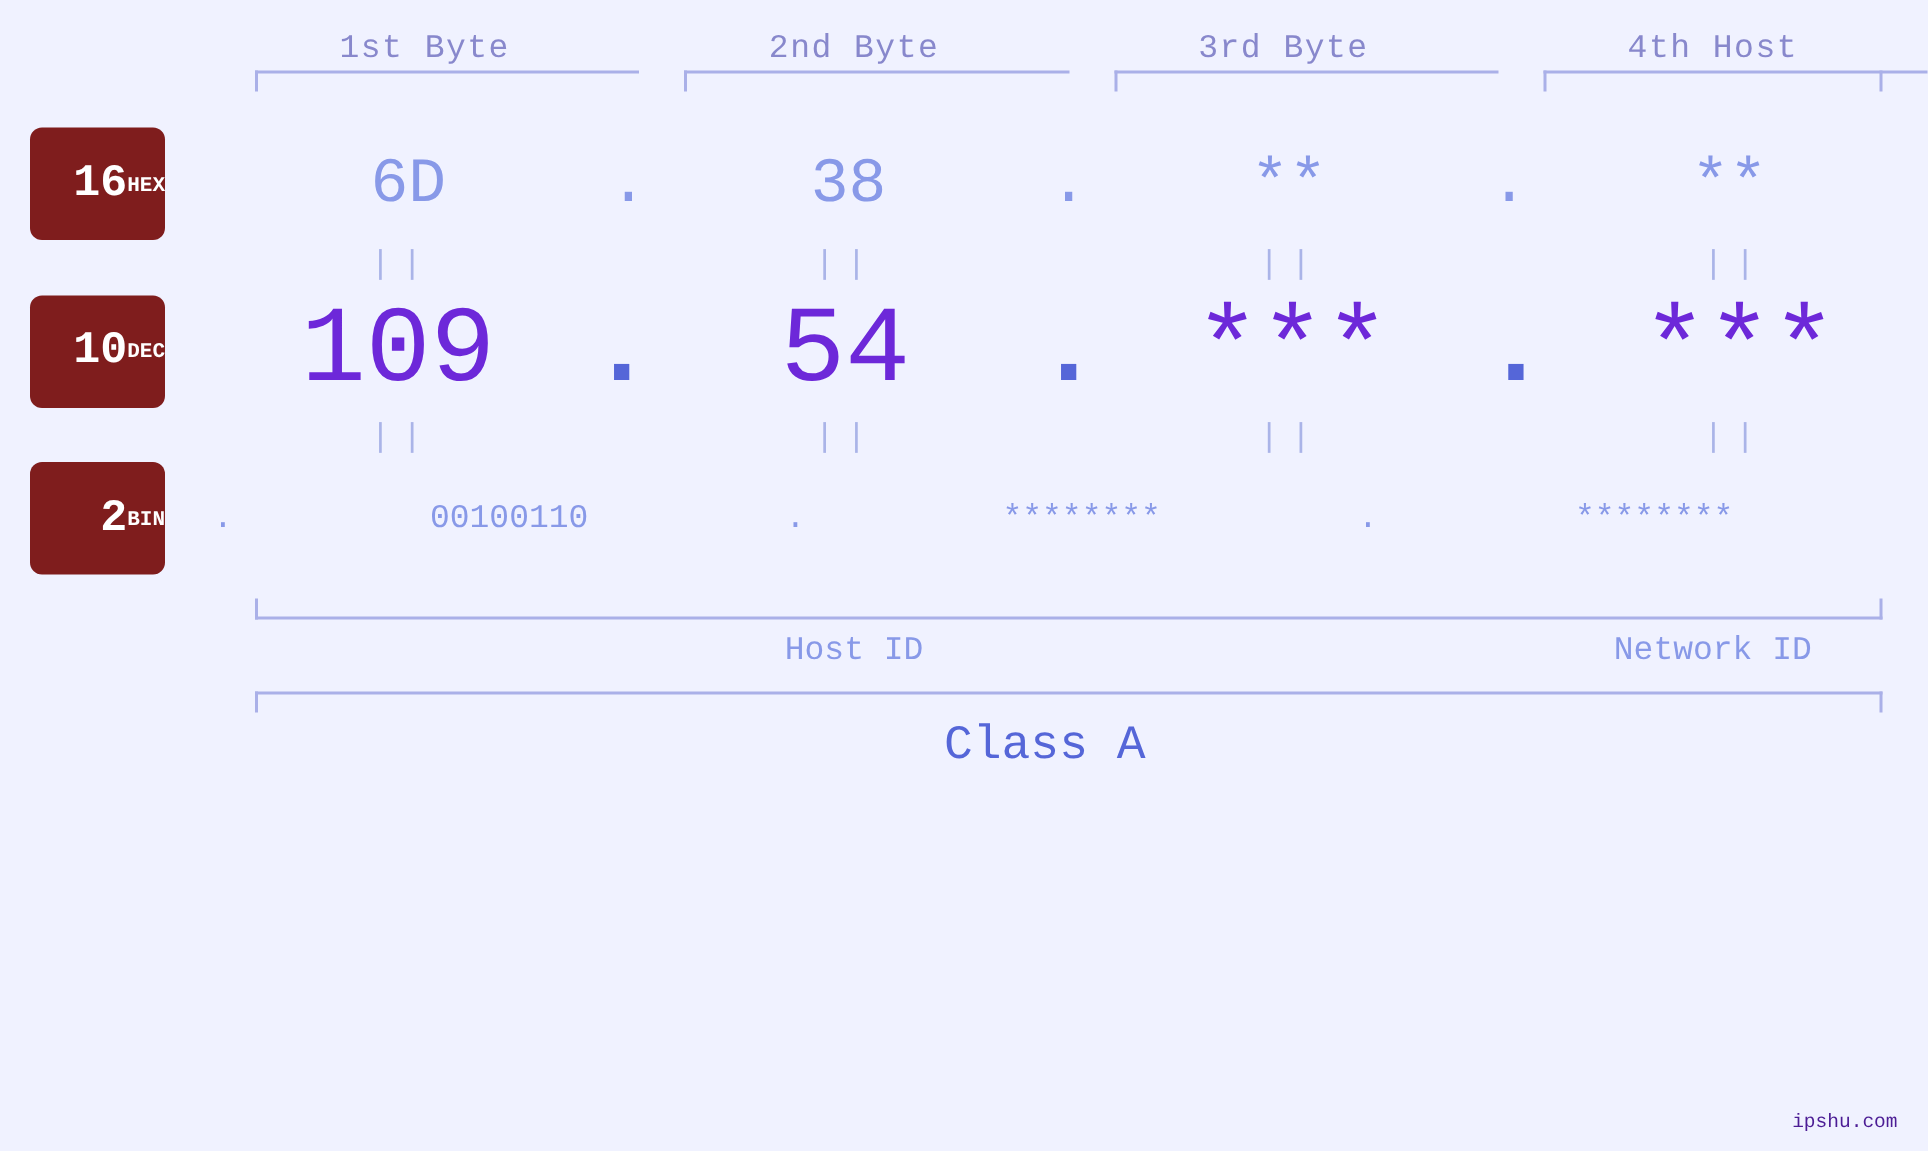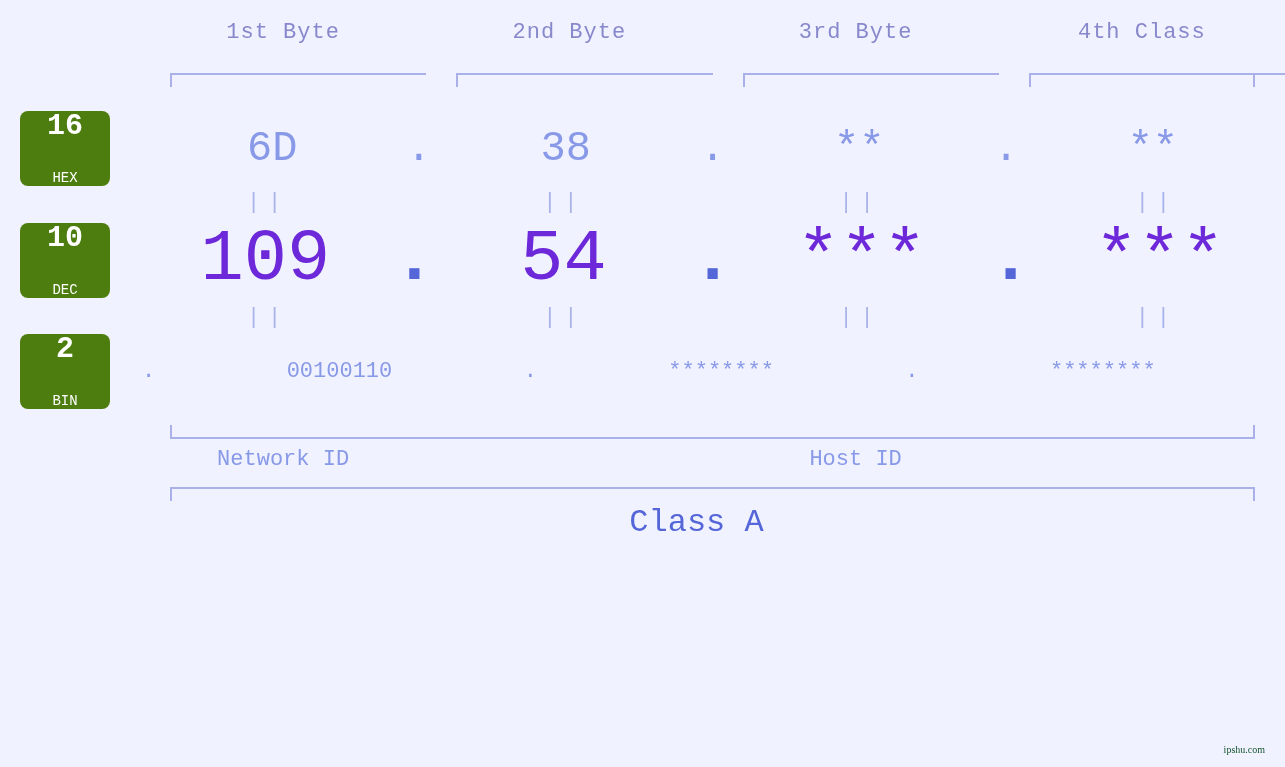--- a/index.html
+++ b/index.html
@@ -22,21 +22,21 @@
       align-items: center;
     }
 
     
     .byte-headers {
       display: flex;
       justify-content: flex-end;
       width: 100%;
       padding-left: 140px;
       padding-top: 20px;
-      margin-bottom: 28px;
+      margin-bottom: 2px;
     }
 
     .byte-header {
       flex: 1;
       text-align: center;
       color: #8888cc;
       font-size: 22px;
       font-family: 'Courier New', Courier, monospace;
       letter-spacing: 1px;
     }
@@ -92,40 +92,39 @@
     .row {
       display: flex;
       align-items: center;
       width: 100%;
       padding-left: 20px;
     }
 
     .label-box {
       width: 90px;
       height: 75px;
-      background-color: #4d7c0f;
+      background-color: #7f1d1d;
       border-radius: 8px;
       display: flex;
-      flex-direction: column;
-      align-items: center;
-      justify-content: space-between;
+      align-items: center;
+      justify-content: flex-end;
       color: white;
       margin-right: 30px;
       flex-shrink: 0;
     }
 
     .label-num {
       font-size: 30px;
       font-weight: bold;
       line-height: 1;
     }
 
     .label-type {
       font-size: 14px;
-      font-weight: normal;
+      font-weight: bold;
       margin-top: 2px;
     }
 
     .bytes-row {
       display: flex;
       flex: 1;
       align-items: center;
     }
 
     .byte-cell {
@@ -209,42 +208,42 @@
       text-align: center;
       color: #aab4e8;
       font-size: 22px;
       visibility: hidden;
     }
 
     .watermark {
       position: absolute;
       bottom: 12px;
       right: 20px;
-      color: #14532d;
-      font-size: 10px;
-      font-family: Liberation Serif, serif;
+      color: #4c1d95;
+      font-size: 13px;
+      font-family: Liberation Mono, monospace;
     }
 
     
     .row-hex { margin-bottom: 0; }
     .eq1 { margin: 4px 0; }
     .row-dec { margin-bottom: 0; }
     .eq2 { margin: 4px 0; }
     .row-bin { margin-bottom: 0; }
   </style>
 </head>
 <body>
 
 <div class="main-container">
 
   <div class="byte-headers">
     <div class="byte-header">1st Byte</div>
     <div class="byte-header">2nd Byte</div>
     <div class="byte-header">3rd Byte</div>
-    <div class="byte-header">4th Class</div>
+    <div class="byte-header">4th Host</div>
   </div>
 
   <div class="top-brackets">
     <div class="bracket-cell">
       <div class="bracket-line bracket-left"></div>
       <div class="bracket-corner-left"></div>
     </div>
     <div class="bracket-cell">
       <div class="bracket-line bracket-left"></div>
       <div class="bracket-corner-left"></div>
@@ -358,22 +357,22 @@
         <div style="position:absolute; bottom:0; left:30px; width:2px; height:14px; background:#aab0e8;"></div>
       </div>
 
       <div style="flex:3; position:relative;">
         <div style="position:absolute; bottom:0; left:0; right:30px; height:2px; background:#aab0e8;"></div>
         <div style="position:absolute; bottom:0; right:30px; width:2px; height:14px; background:#aab0e8;"></div>
       </div>
     </div>
 
     <div style="display:flex; margin-top:8px;">
+      <div style="flex:3; text-align:center; color:#8899e8; font-size:22px; font-family:'Courier New',Courier,monospace;">Host ID</div>
       <div style="flex:1; text-align:center; color:#8899e8; font-size:22px; font-family:'Courier New',Courier,monospace;">Network ID</div>
-      <div style="flex:3; text-align:center; color:#8899e8; font-size:22px; font-family:'Courier New',Courier,monospace;">Host ID</div>
     </div>
 
     <div style="margin-top:15px; margin-right:30px; position:relative;">
       <div style="height:2px; background:#aab0e8; position:relative; margin-left:30px;">
         <div style="position:absolute; left:0; top:0; width:2px; height:14px; background:#aab0e8;"></div>
         <div style="position:absolute; right:0; top:0; width:2px; height:14px; background:#aab0e8;"></div>
       </div>
     </div>
 
     <div style="text-align:center; color:#5566d8; font-size:32px; font-family:'Courier New',Courier,monospace; margin-top:15px; padding-right:32px;">Class A</div>

